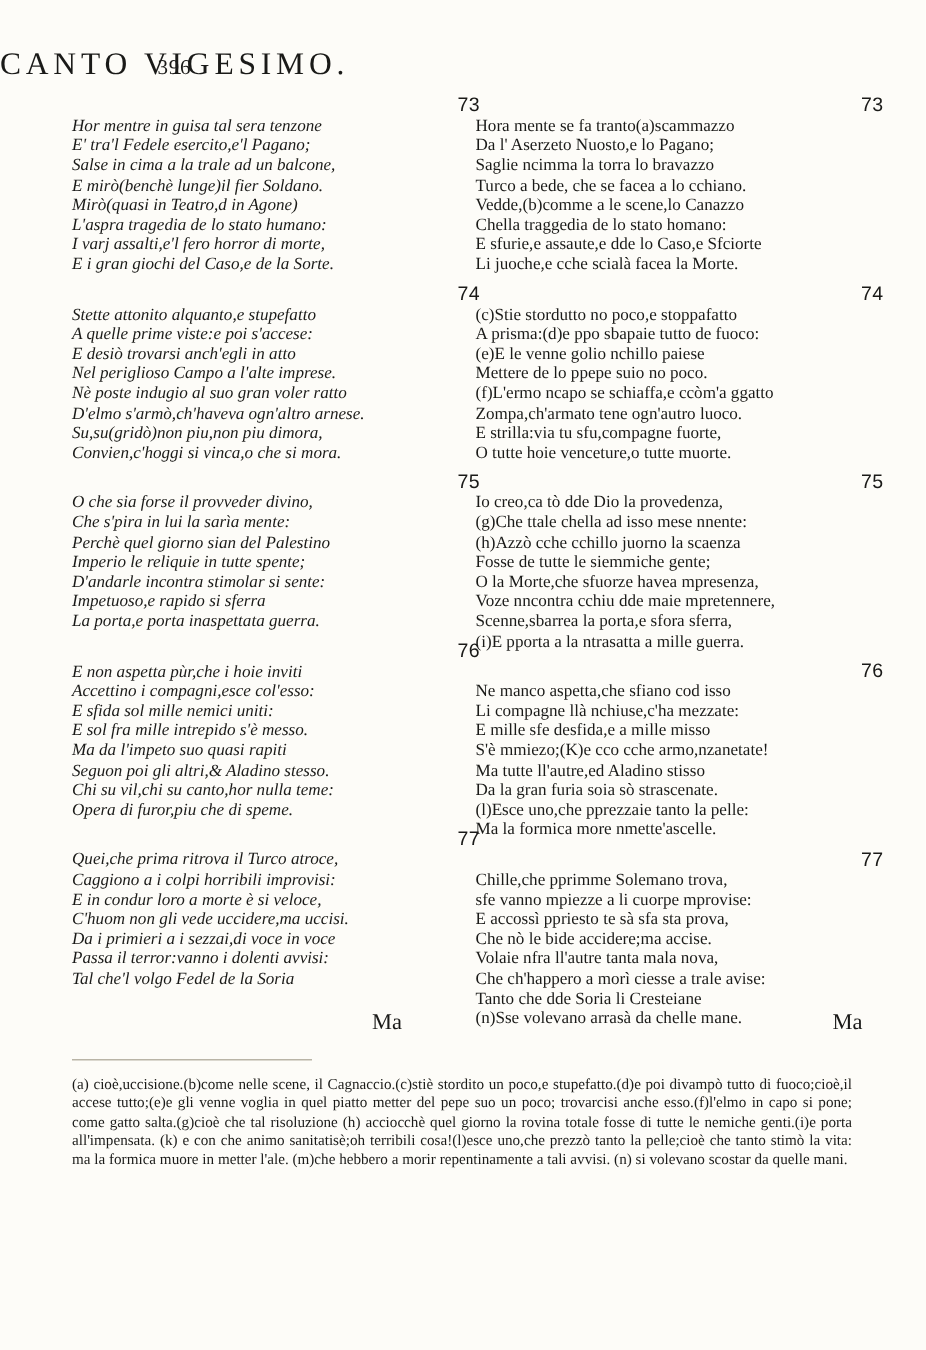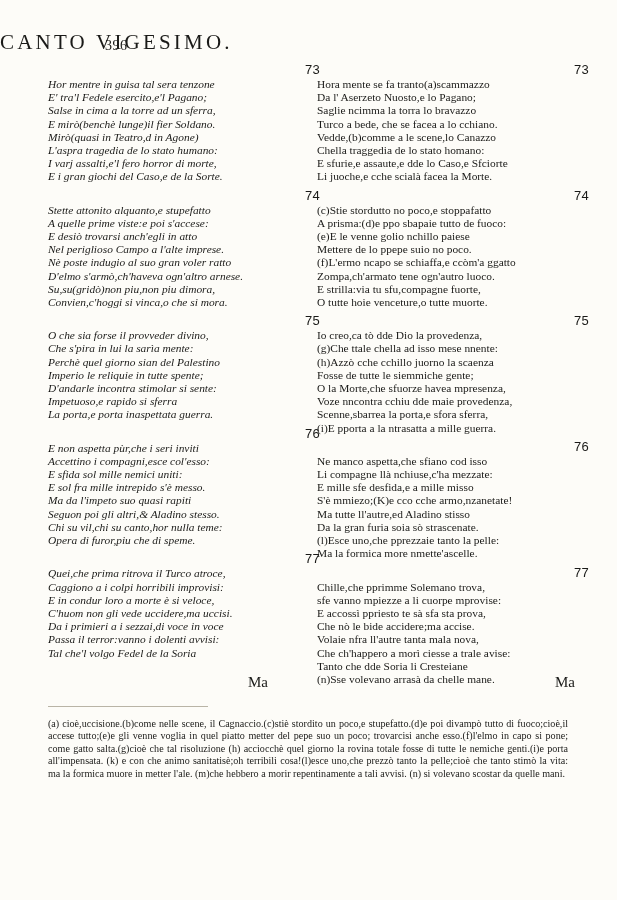--- a/index.html
+++ b/index.html
@@ -118,21 +118,21 @@
   </div>
 
   <div class="columns">
 
     <div class="col col-left">
 
       <div class="stanza">
         <div class="stanza-num">73</div>
         <div class="line">Hor mentre in guisa tal sera tenzone</div>
         <div class="line">E' tra'l Fedele esercito,e'l Pagano;</div>
-        <div class="line">Salse in cima a la torre ad un sferra,</div>
+        <div class="line">Salse in cima a la trale ad un balcone,</div>
         <div class="line">E mirò(benchè lunge)il fier Soldano.</div>
         <div class="line">Mirò(quasi in Teatro,d in Agone)</div>
         <div class="line">L'aspra tragedia de lo stato humano:</div>
         <div class="line">I varj assalti,e'l fero horror di morte,</div>
         <div class="line">E i gran giochi del Caso,e de la Sorte.</div>
       </div>
 
       <div class="stanza">
         <div class="stanza-num">74</div>
         <div class="line">Stette attonito alquanto,e stupefatto</div>
@@ -151,21 +151,21 @@
         <div class="line">Che s'pira in lui la sarìa mente:</div>
         <div class="line">Perchè quel giorno sian del Palestino</div>
         <div class="line">Imperio le reliquie in tutte spente;</div>
         <div class="line">D'andarle incontra stimolar si sente:</div>
         <div class="line">Impetuoso,e rapido si sferra</div>
         <div class="line">La porta,e porta inaspettata guerra.</div>
       </div>
 
       <div class="stanza">
         <div class="stanza-num">76</div>
-        <div class="line">E non aspetta pùr,che i seri inviti</div>
+        <div class="line">E non aspetta pùr,che i hoie inviti</div>
         <div class="line">Accettino i compagni,esce col'esso:</div>
         <div class="line">E sfida sol mille nemici uniti:</div>
         <div class="line">E sol fra mille intrepido s'è messo.</div>
         <div class="line">Ma da l'impeto suo quasi rapiti</div>
         <div class="line">Seguon poi gli altri,&amp; Aladino stesso.</div>
         <div class="line">Chi su vil,chi su canto,hor nulla teme:</div>
         <div class="line">Opera di furor,piu che di speme.</div>
       </div>
 
       <div class="stanza">
@@ -208,21 +208,21 @@
         <div class="line">O tutte hoie venceture,o tutte muorte.</div>
       </div>
 
       <div class="stanza">
         <div class="stanza-num">75</div>
         <div class="line">Io creo,ca tò dde Dio la provedenza,</div>
         <div class="line">(g)Che ttale chella ad isso mese nnente:</div>
         <div class="line">(h)Azzò cche cchillo juorno la scaenza</div>
         <div class="line">Fosse de tutte le siemmiche gente;</div>
         <div class="line">O la Morte,che sfuorze havea mpresenza,</div>
-        <div class="line">Voze nncontra cchiu dde maie provedenza,</div>
+        <div class="line">Voze nncontra cchiu dde maie mpretennere,</div>
         <div class="line">Scenne,sbarrea la porta,e sfora sferra,</div>
         <div class="line">(i)E pporta a la ntrasatta a mille guerra.</div>
       </div>
 
       <div class="stanza">
         <div class="stanza-num">76</div>
         <div class="line">Ne manco aspetta,che sfiano cod isso</div>
         <div class="line">Li compagne llà nchiuse,c'ha mezzate:</div>
         <div class="line">E mille sfe desfida,e a mille misso</div>
         <div class="line">S'è mmiezo;(K)e cco cche armo,nzanetate!</div>

